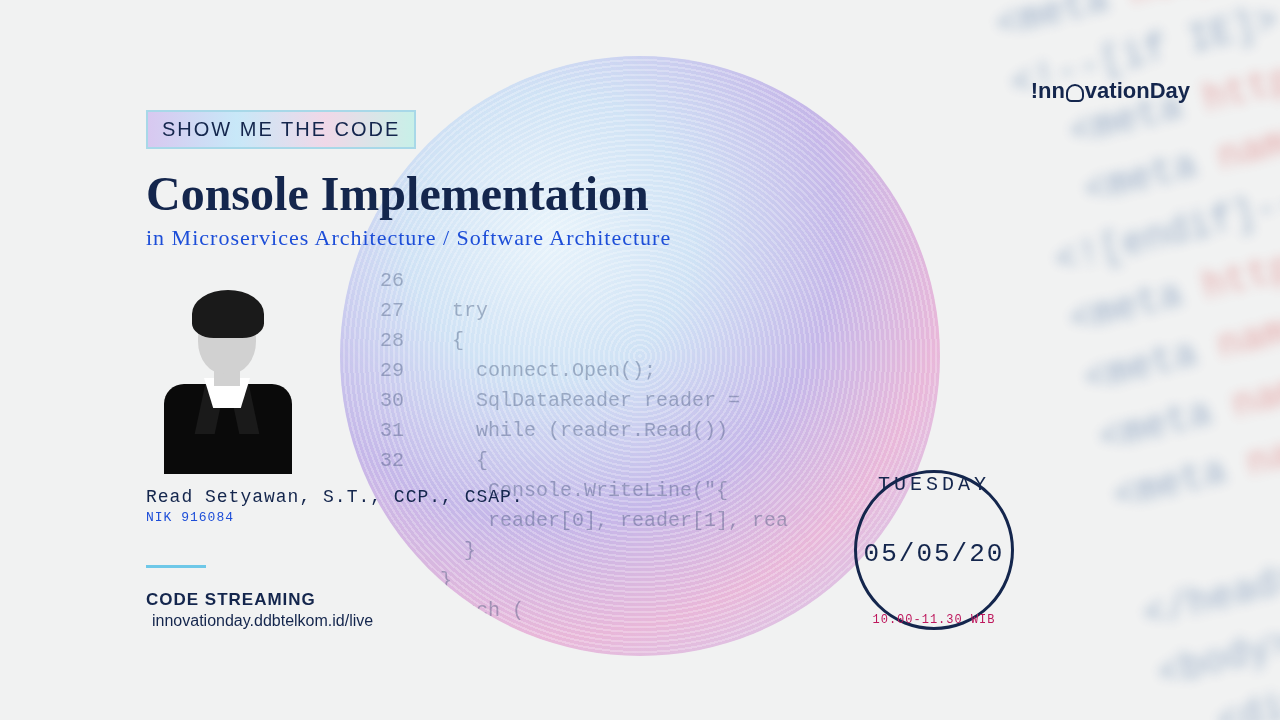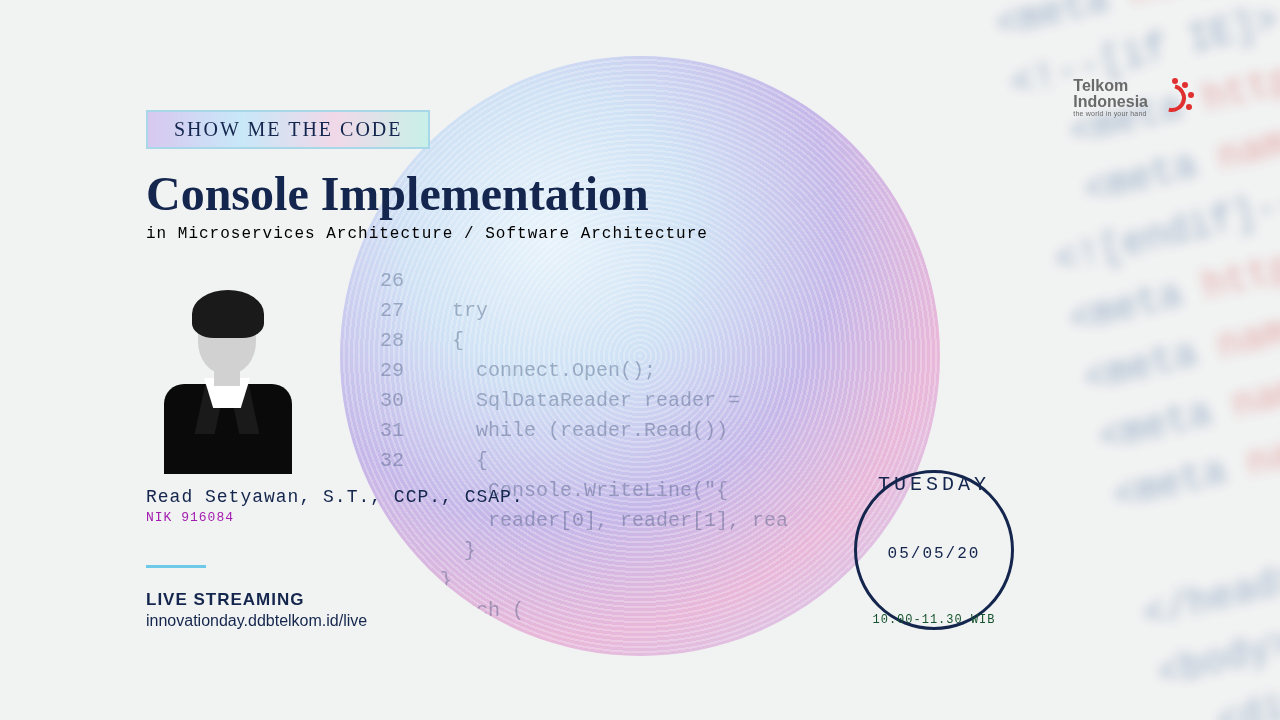--- a/index.html
+++ b/index.html
@@ -3,40 +3,40 @@
 <meta charset="utf-8">
 <style>
 *{margin:0;padding:0;box-sizing:border-box}
 body{width:1280px;height:720px;background:#f1f2f2;font-family:'Courier New',monospace;position:relative;overflow:hidden}
 .bg-code{position:absolute;right:-180px;top:-60px;transform:rotate(-14deg);font-family:'Courier New',monospace;font-size:38px;line-height:1.6;color:#333;filter:blur(6px);opacity:0.4;white-space:pre;pointer-events:none}
 .bg-code .kw{color:#1a4a8a}
 .bg-code .attr{color:#d13434}
 .circle{position:absolute;left:340px;top:56px;width:600px;height:600px;border-radius:50%;background:radial-gradient(circle at 35% 30%,#e8f4fb 0%,#cfe3f5 25%,#c4b8e8 50%,#e8b8d8 70%,#d8c8e8 85%,#b8d8e8 100%);overflow:hidden}
 .circle::before{content:"";position:absolute;inset:0;background:repeating-radial-gradient(circle at 50% 50%,rgba(255,255,255,0.25) 0 2px,transparent 2px 5px),repeating-linear-gradient(45deg,rgba(180,120,200,0.15) 0 3px,transparent 3px 7px);mix-blend-mode:overlay}
 .circle-code{position:absolute;left:40px;top:210px;font-family:'Courier New',monospace;font-size:20px;line-height:1.5;color:rgba(40,60,100,0.35);white-space:pre}
-.tag{position:absolute;left:146px;top:110px;padding:6px 26px;background:linear-gradient(90deg,#d8c8f0,#c8e8f8,#f0d8e8,#c8f0e8);color:#14264d;font-family:Liberation Serif, serif;font-size:20px;letter-spacing:2px;border:2px solid #a8d8e8}
+.tag{position:absolute;left:146px;top:110px;padding:6px 14px;background:linear-gradient(90deg,#d8c8f0,#c8e8f8,#f0d8e8,#c8f0e8);color:#14264d;font-family:Liberation Sans, sans-serif;font-size:20px;letter-spacing:2px;border:2px solid #a8d8e8}
 .title{position:absolute;left:146px;top:166px;font-family:Georgia,'Times New Roman',serif;font-size:48px;font-weight:bold;color:#14264d}
-.subtitle{position:absolute;left:146px;top:225px;font-family:Liberation Mono, monospace;font-size:16px;color:#000000;letter-spacing:1px}
+.subtitle{position:absolute;left:146px;top:225px;font-family:Liberation Serif, serif;font-size:22px;color:#1d4ed8;letter-spacing:1px}
 .speaker-photo{position:absolute;left:158px;top:292px;width:140px;height:180px;filter:grayscale(100%)}
 .speaker-photo .head{position:absolute;left:40px;top:10px;width:58px;height:72px;background:#d8d0c8;border-radius:50% 50% 45% 45%}
 .speaker-photo .hair{position:absolute;left:34px;top:-2px;width:72px;height:48px;background:#1a1a1a;border-radius:50% 50% 30% 30%}
 .speaker-photo .neck{position:absolute;left:56px;top:74px;width:26px;height:20px;background:#d8d0c8}
 .speaker-photo .collar{position:absolute;left:46px;top:86px;width:46px;height:30px;background:#fff;clip-path:polygon(0 0,100% 0,80% 100%,20% 100%)}
 .speaker-photo .suit{position:absolute;left:6px;top:92px;width:128px;height:90px;background:#0a0a0a;border-radius:20px 20px 0 0}
 .speaker-photo .lapel-l{position:absolute;left:42px;top:92px;width:20px;height:50px;background:#1a1a1a;transform:skewX(-12deg)}
 .speaker-photo .lapel-r{position:absolute;left:76px;top:92px;width:20px;height:50px;background:#1a1a1a;transform:skewX(12deg)}
 .speaker-name{position:absolute;left:146px;top:487px;font-family:'Courier New',monospace;font-size:18px;color:#14264d;letter-spacing:1px}
-.speaker-nik{position:absolute;left:146px;top:510px;font-family:'Courier New',monospace;font-size:13px;color:#a21caf;letter-spacing:1px}
+.speaker-nik{position:absolute;left:146px;top:510px;font-family:'Courier New',monospace;font-size:13px;color:#1d4ed8;letter-spacing:1px}
 .divider{position:absolute;left:146px;top:565px;width:60px;height:3px;background:#6ec8e8}
 .live-label{position:absolute;left:146px;top:590px;font-family:Arial,sans-serif;font-size:17px;font-weight:bold;color:#14264d;letter-spacing:1px}
-.live-url{position:absolute;left:146px;top:612px;font-family:Arial,sans-serif;font-size:16px;color:#14264d}
+.live-url{position:absolute;left:152px;top:612px;font-family:Arial,sans-serif;font-size:16px;color:#14264d}
 .date-circle{position:absolute;left:854px;top:470px;width:160px;height:160px;border:3px solid #14264d;border-radius:50%;display:flex;flex-direction:column;align-items:center;justify-content:space-between;background:rgba(241,242,242,0.0)}
 .date-day{font-family:'Courier New',monospace;font-size:20px;letter-spacing:4px;color:#14264d}
-.date-date{font-family:'Courier New',monospace;font-size:16px;letter-spacing:2px;color:#14264d;margin-top:2px}
-.date-time{font-family:'Courier New',monospace;font-size:12px;letter-spacing:1px;color:#14532d;margin-top:4px}
+.date-date{font-family:'Courier New',monospace;font-size:26px;letter-spacing:2px;color:#14264d;margin-top:2px}
+.date-time{font-family:'Courier New',monospace;font-size:12px;letter-spacing:1px;color:#be185d;margin-top:4px}
 .logos{position:absolute;right:90px;top:78px;display:flex;align-items:center;gap:18px}
 .logo-iday{font-family:Arial,sans-serif;font-size:22px;font-weight:bold;color:#14264d;display:flex;align-items:center}
 .logo-iday .bulb{display:inline-block;width:18px;height:18px;border:2.5px solid #14264d;border-radius:50% 50% 30% 30%;margin:0 1px;position:relative;top:2px}
 .logo-telkom{display:flex;align-items:center;gap:6px}
 .logo-telkom-text{font-family:Arial,sans-serif;font-size:16px;line-height:1;color:#6a6a6a;font-weight:600}
 .logo-telkom-text .tag2{font-size:7px;font-weight:normal;letter-spacing:0.2px}
 .logo-telkom-swirl{width:36px;height:36px;position:relative}
 .logo-telkom-swirl::before{content:"";position:absolute;inset:4px;border:4px solid #e03030;border-radius:50%;border-top-color:transparent;border-left-color:transparent;transform:rotate(-30deg)}
 .logo-telkom-swirl::after{content:"";position:absolute;left:18px;top:-2px;width:6px;height:6px;background:#e03030;border-radius:50%;box-shadow:10px 4px 0 #e03030,16px 14px 0 #e03030,14px 26px 0 #e03030}
 </style>
@@ -86,31 +86,28 @@
   <div class="collar"></div>
   <div class="neck"></div>
   <div class="head"></div>
   <div class="hair"></div>
 </div>
 
 <div class="speaker-name">Read Setyawan, S.T., CCP., CSAP.</div>
 <div class="speaker-nik">NIK 916084</div>
 
 <div class="divider"></div>
-<div class="live-label">LIVE STREAMING</div>
+<div class="live-label">CODE STREAMING</div>
 <div class="live-url">innovationday.ddbtelkom.id/live</div>
 
 <div class="date-circle">
   <div class="date-day">TUESDAY</div>
   <div class="date-date">05/05/20</div>
   <div class="date-time">10.00-11.30 WIB</div>
 </div>
 
 <div class="logos">
-  <div class="logo-telkom">
-    <div class="logo-telkom-text">
-      <div>Telkom</div>
-      <div>Indonesia</div>
-      <div class="tag2">the world in your hand</div>
-    </div>
-    <div class="logo-telkom-swirl"></div>
+  <div class="logo-iday">
+    <span>!nn</span>
+      <span class="bulb"></span>
+      <span>vationDay</span>
   </div>
 </div>
 
 </body></html>

